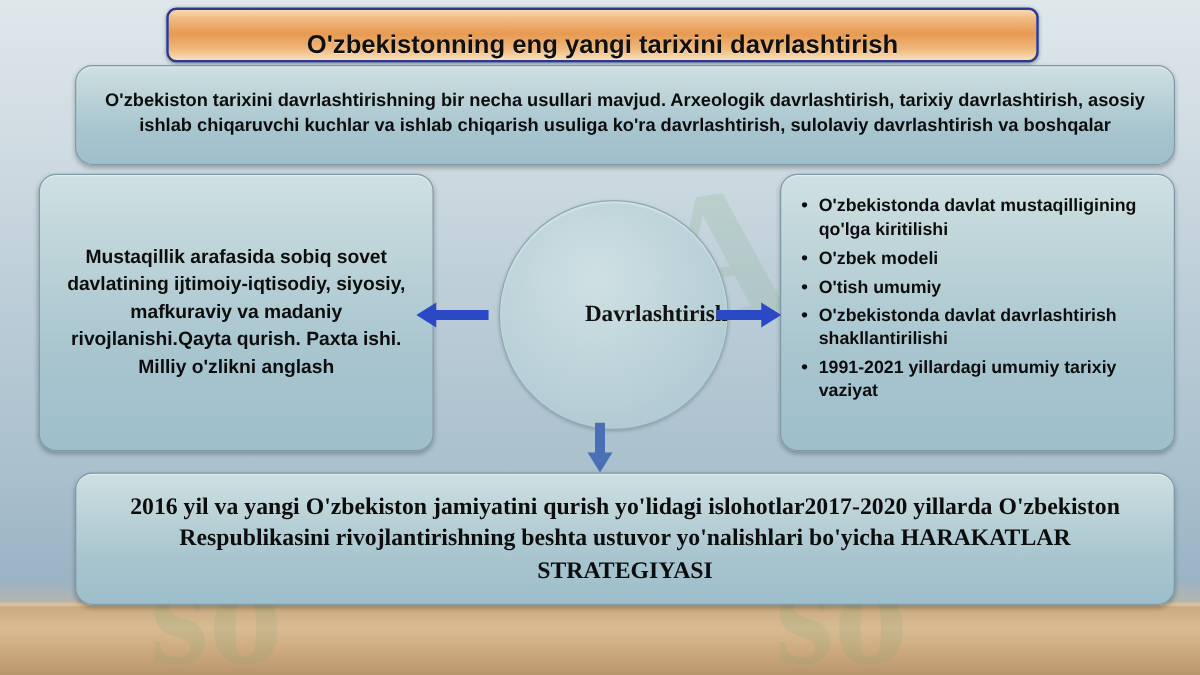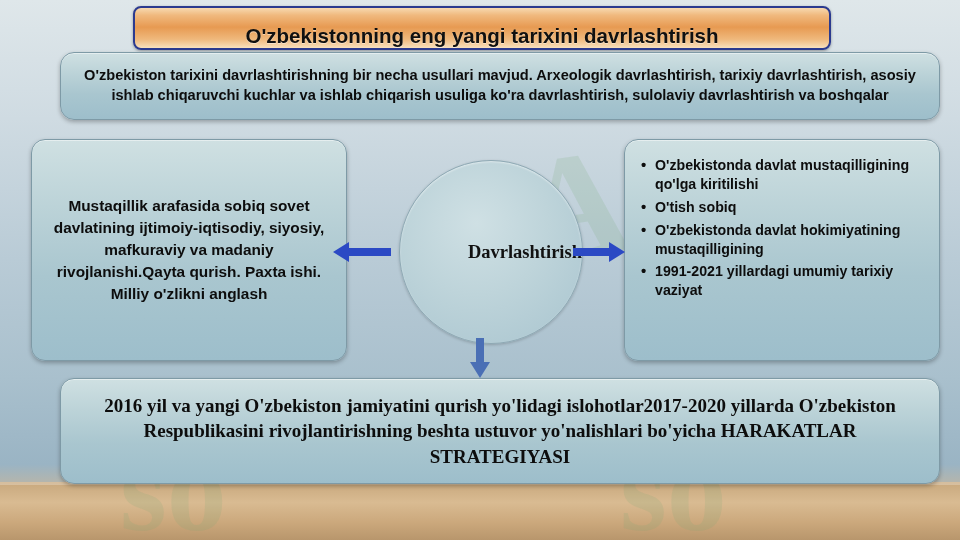--- a/index.html
+++ b/index.html
@@ -50,21 +50,21 @@
 
   
   .panel{
     position:absolute;border-radius:14px;
     border:1px solid #7e9aa6;
     background:linear-gradient(180deg,#cfe0e2 0%,#bcd3d8 30%,#a9c6cf 62%,#9dbecb 100%);
     box-shadow:0 2px 4px rgba(0,0,0,.28), inset 0 1px 0 rgba(255,255,255,.45);
   }
 
   .intro{
-    left:60px;top:52px;width:880px;height:68px;
+    left:60px;top:52px;width:880px;height:80px;
     display:flex;align-items:center;justify-content:center;
     padding:4px 16px;box-sizing:border-box;
   }
   .intro p{
     margin:0;text-align:center;font-size:14.6px;font-weight:700;color:#0d0d0d;
     line-height:1.35;
   }
 
   .left-box{
     left:31px;top:139px;width:316px;height:222px;
@@ -142,22 +142,23 @@
     <p>Mustaqillik arafasida sobiq sovet davlatining ijtimoiy-iqtisodiy, siyosiy, mafkuraviy va madaniy rivojlanishi.Qayta qurish. Paxta ishi. Milliy o'zlikni anglash</p>
   </div>
 
   <div class="center-oval">
     <span>Davrlashtirish</span>
   </div>
 
   <div class="panel right-box">
     <ul class="right-list">
       <li>O'zbekistonda davlat mustaqilligining qo'lga kiritilishi</li>
-      <li>O'tish sobiq</li>
-      <li>O'zbekistonda davlat hokimiyatining mustaqilligining</li>
+      <li>O'zbek modeli</li>
+      <li>O'tish umumiy</li>
+      <li>O'zbekistonda davlat davrlashtirish shakllantirilishi</li>
       <li>1991-2021 yillardagi umumiy tarixiy vaziyat</li>
     </ul>
   </div>
 
   <div class="panel bottom-box">
     <p>2016 yil va yangi O'zbekiston jamiyatini qurish yo'lidagi islohotlar2017-2020 yillarda O'zbekiston Respublikasini rivojlantirishning beshta ustuvor yo'nalishlari bo'yicha HARAKATLAR STRATEGIYASI</p>
   </div>
 
   <svg class="arrow arrow-left" width="58" height="22" viewBox="0 0 58 22">
     <polygon points="0,11 16,1 16,7 58,7 58,15 16,15 16,21" fill="#2b49c4"></polygon>

